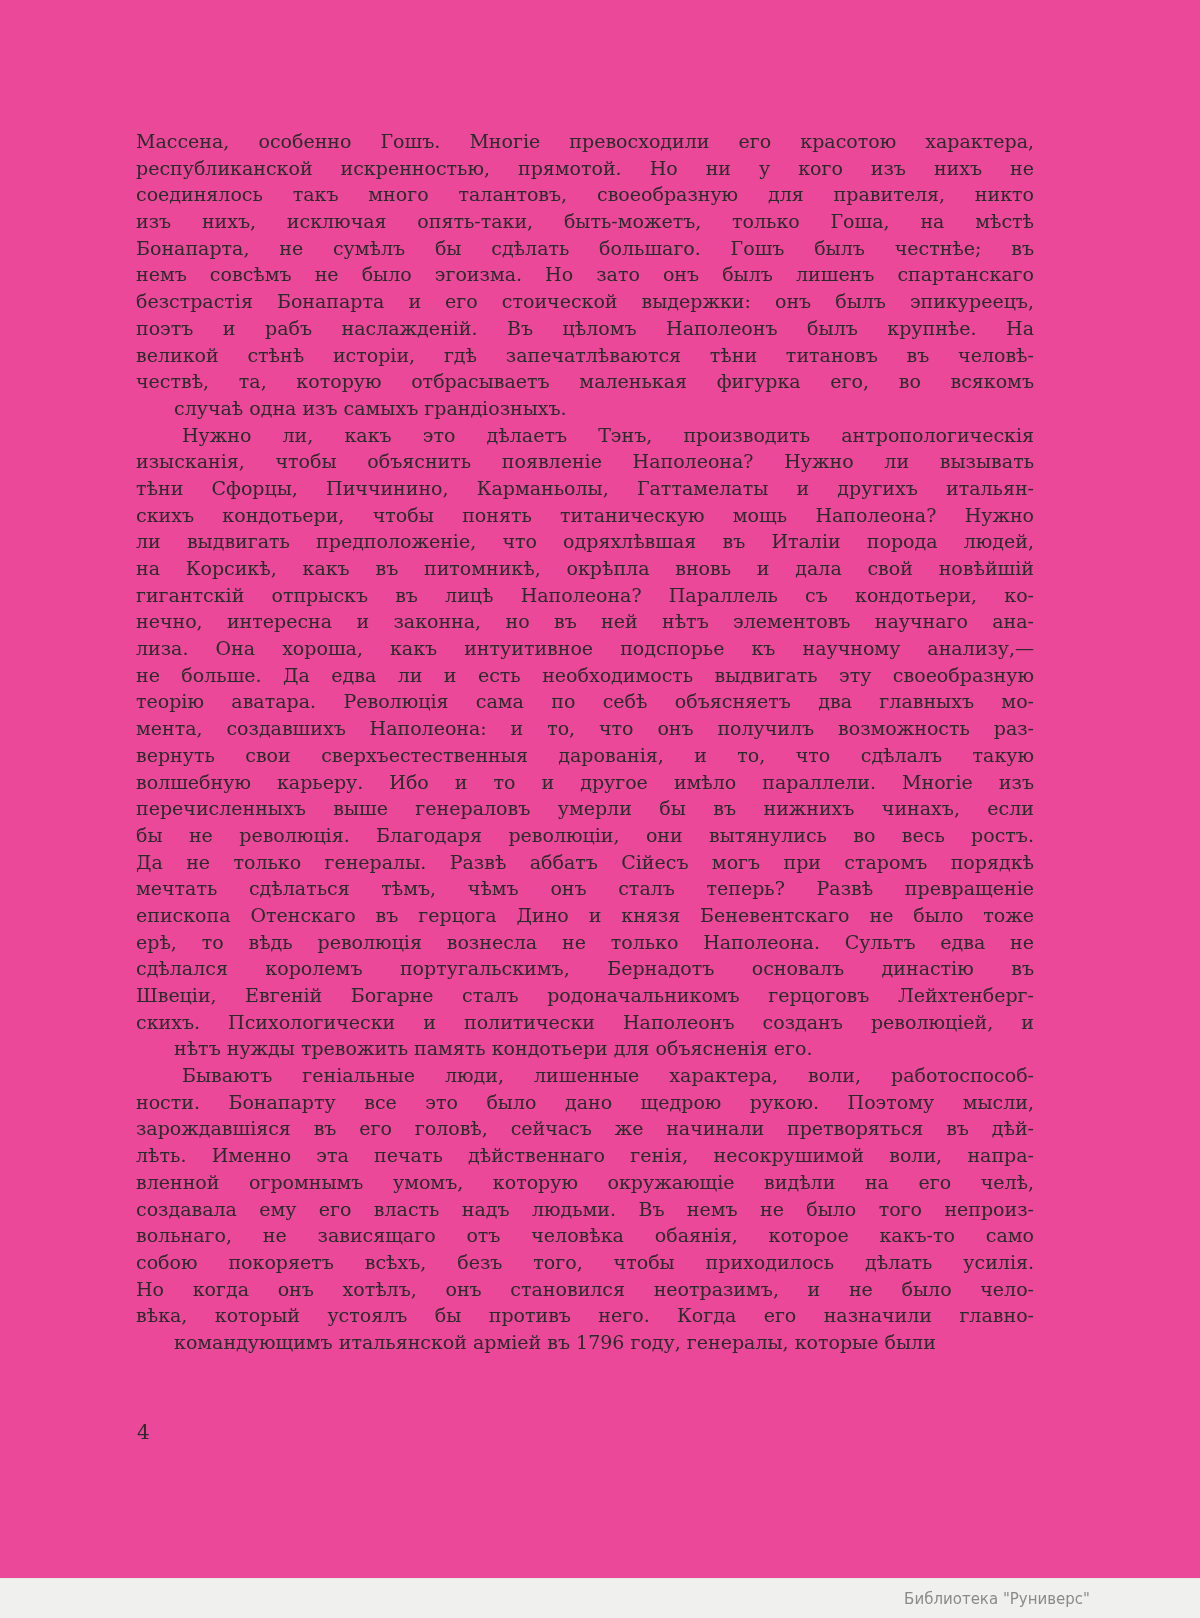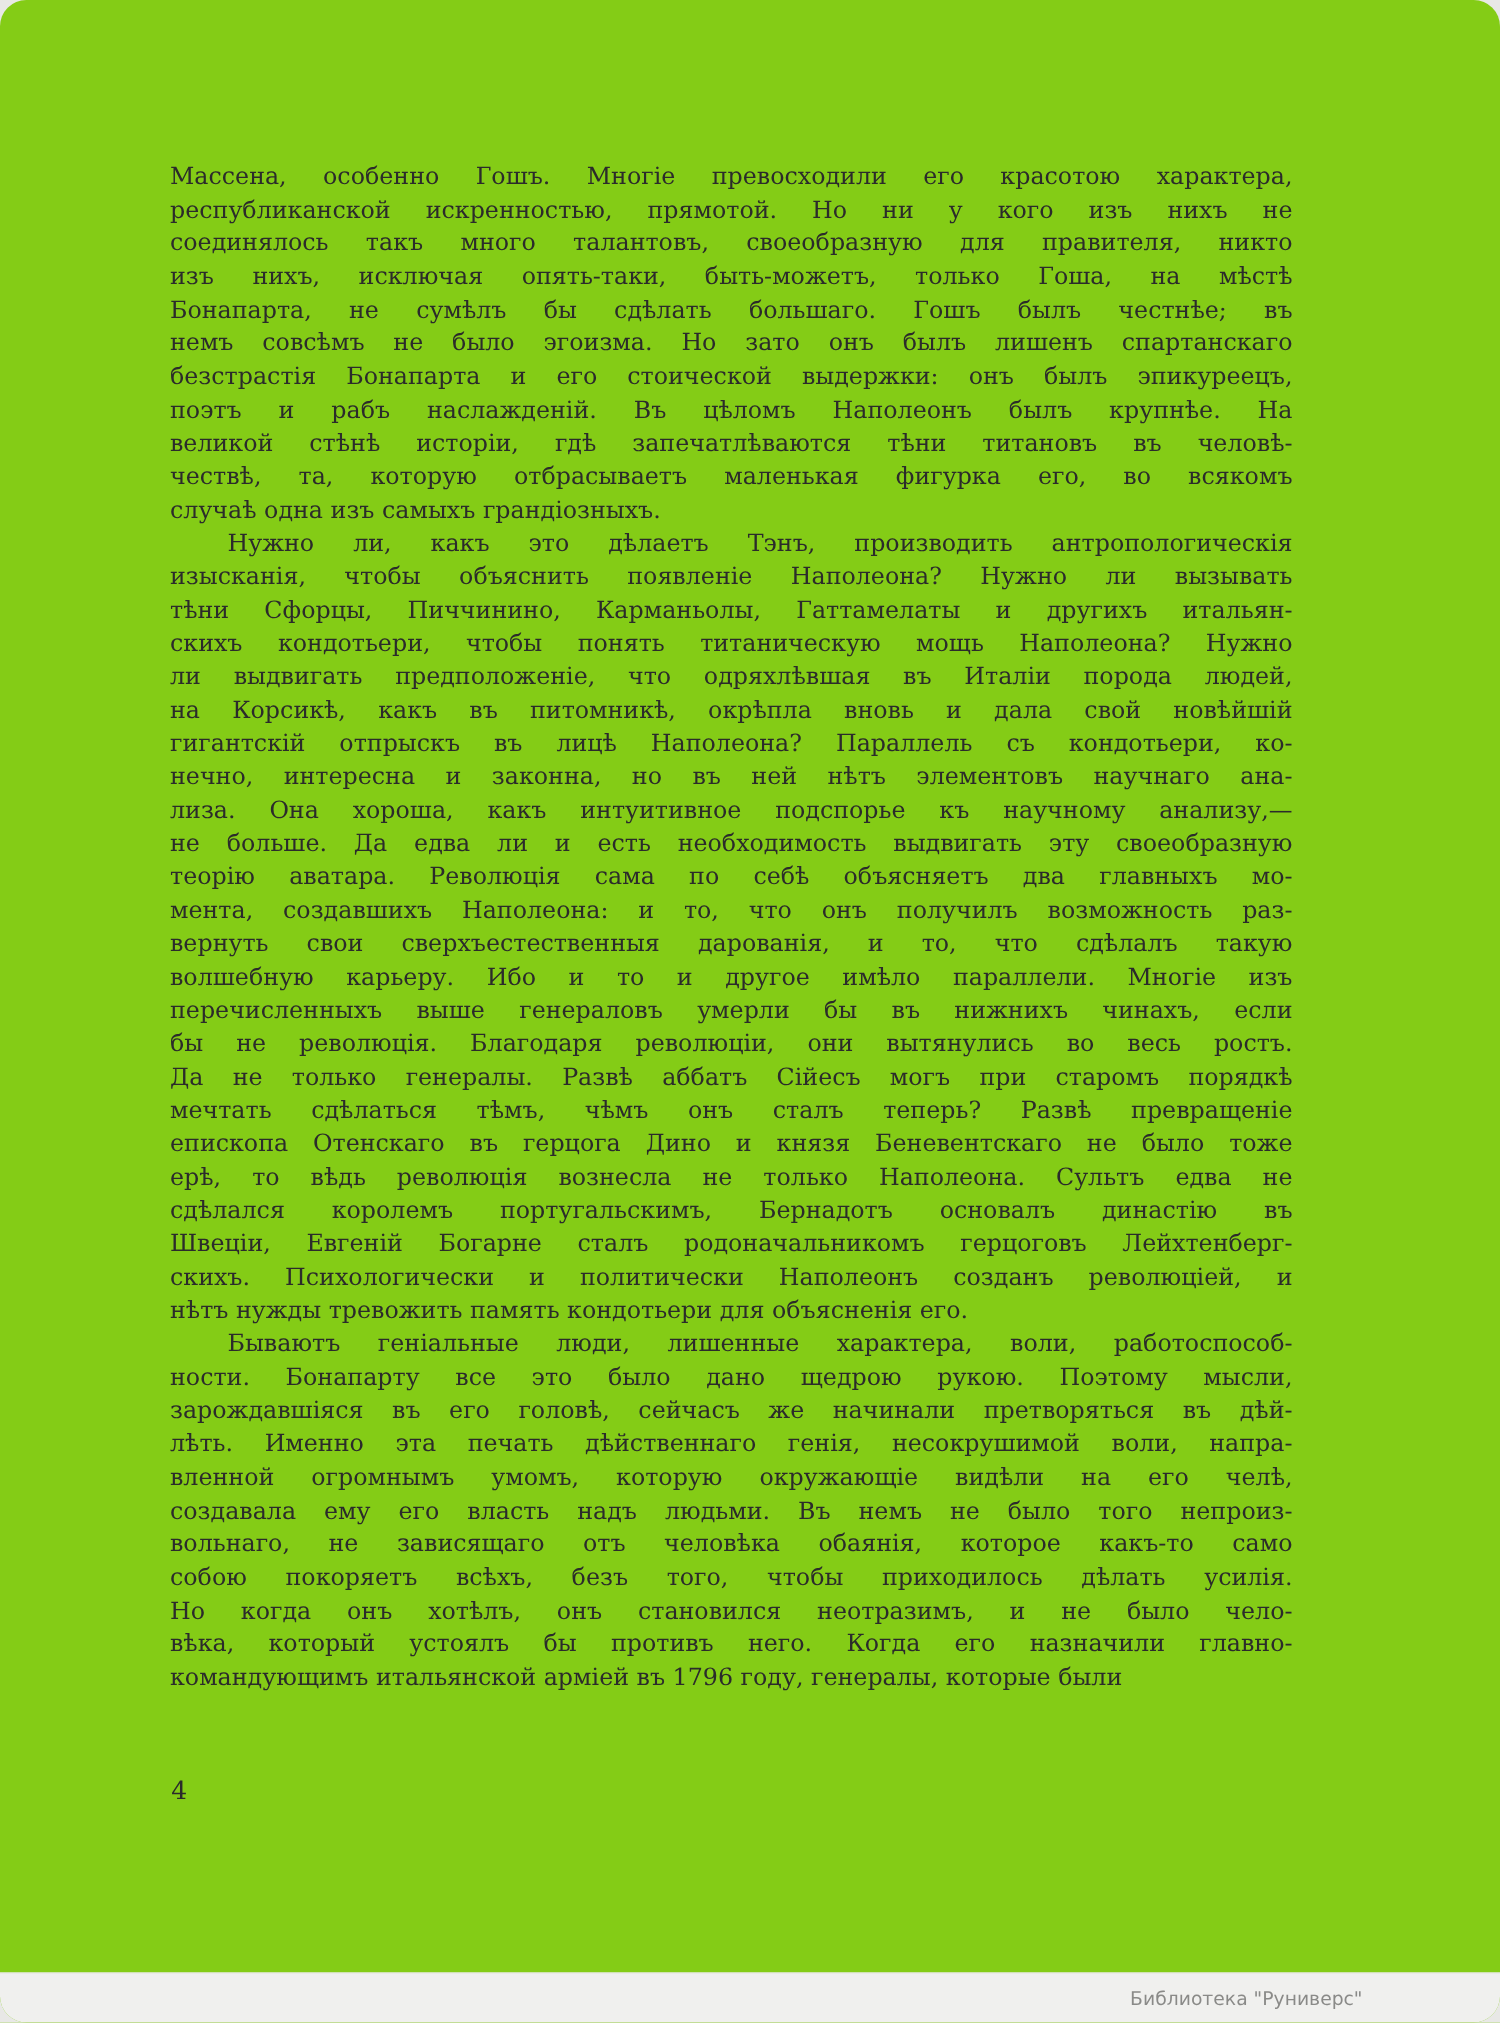--- a/index.html
+++ b/index.html
@@ -5,25 +5,24 @@
   html, body {
     margin: 0;
     padding: 0;
     background: #e8e8e6;
   }
   .page {
     position: relative;
     width: 1200px;
     height: 1618px;
     margin: 0 auto;
-    background: #84cc16;
+    background: #ec4899;
     overflow: hidden;
     font-family: "DejaVu Serif", "Liberation Serif", serif;
     color: #2b2b2b;
-    border-radius: 21px;
   }
   .text-block {
     position: absolute;
     left: 136px;
     top: 128px;
     width: 898px;
     font-size: 19px;
     line-height: 26.7px;
     text-rendering: optimizeLegibility;
   }
@@ -34,20 +33,21 @@
   .line {
     text-align: justify;
     text-align-last: justify;
     -moz-text-align-last: justify;
     height: 26.7px;
     overflow: hidden;
     white-space: normal;
   }
   .line.last {
     text-align-last: left;
+    margin-left: 38px;
     -moz-text-align-last: left;
   }
   .line.indent {
     text-indent: 46px;
   }
   .page-number {
     position: absolute;
     left: 137px;
     top: 1420px;
     font-size: 20px;

